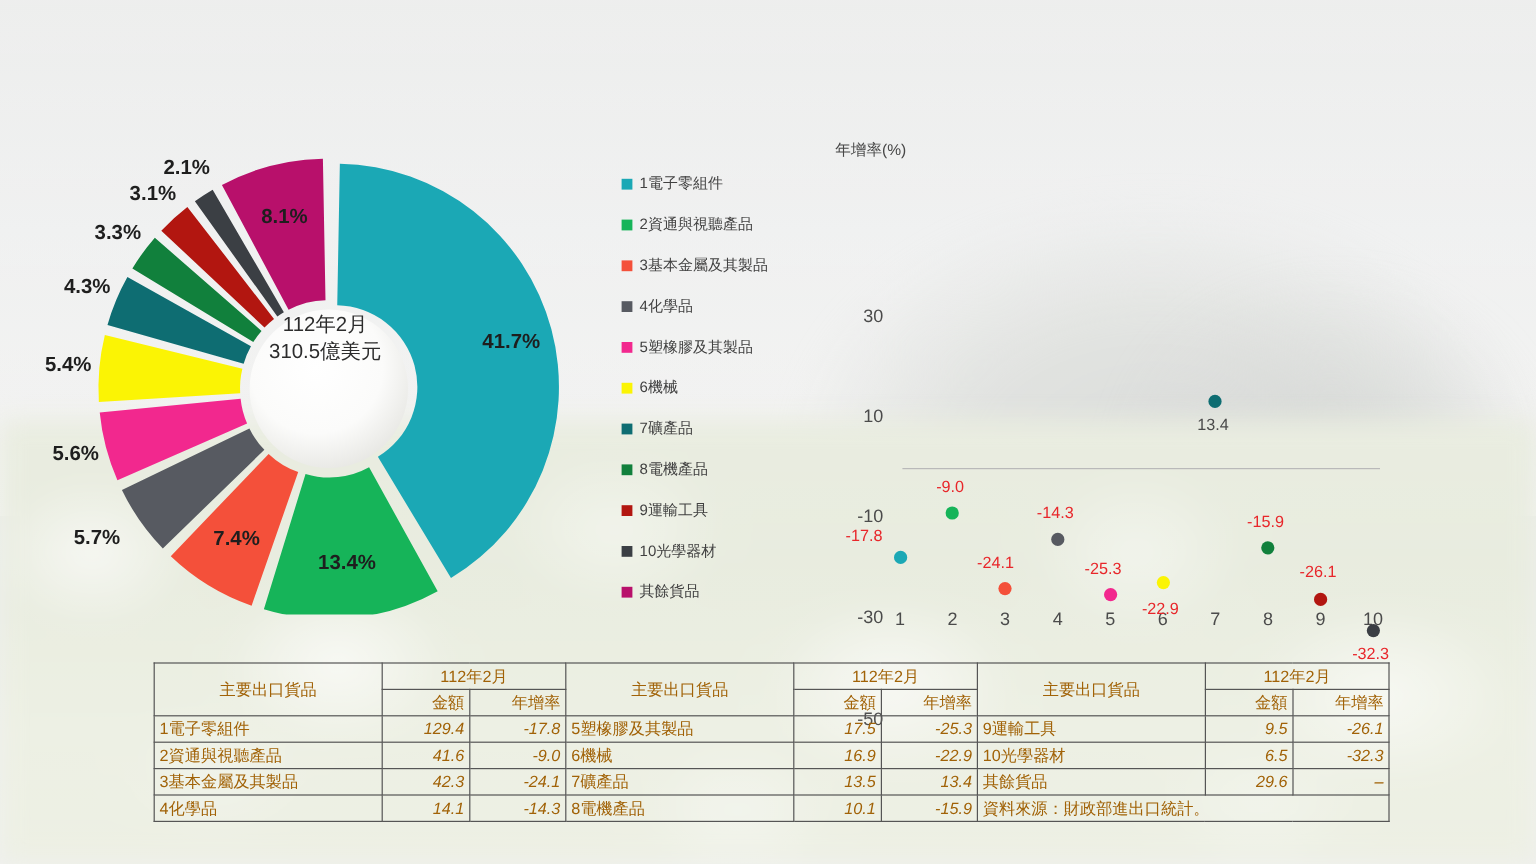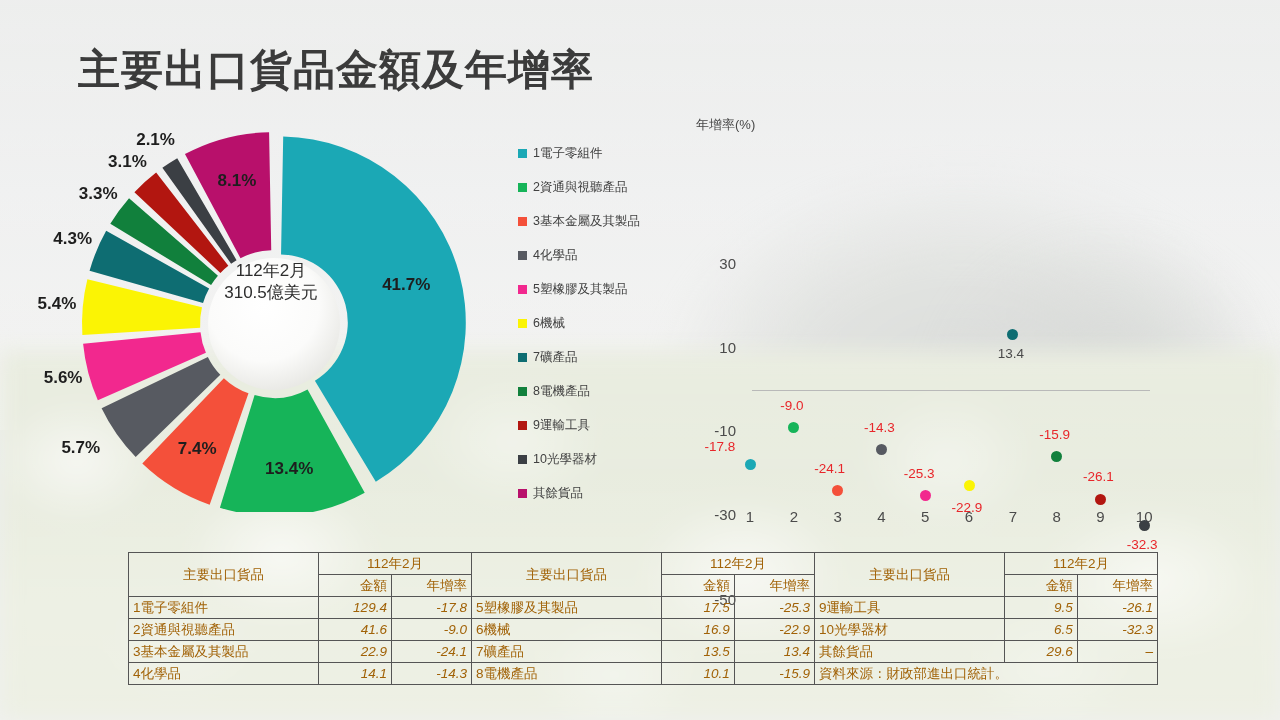--- a/index.html
+++ b/index.html
@@ -107,21 +107,20 @@
 <div id="bg">
   <div class="sky"></div>
   <div class="hill"></div>
   <div class="hill2"></div>
   <div class="field"></div>
   <div class="wash"></div>
 </div>
 
 <div id="stage">
 
-  <div id="title">主要出口貨品金額及年增率</div>
 
   <div id="donut-wrap">
     <svg id="donut-svg" width="420" height="400" viewBox="0 0 420 400">
       <defs>
         <radialGradient id="holeGrad" cx="42%" cy="36%" r="68%">
           <stop offset="0%" stop-color="#ffffff"></stop>
           <stop offset="62%" stop-color="#fbfbfa"></stop>
           <stop offset="100%" stop-color="#e7e7e3"></stop>
         </radialGradient>
       </defs>
@@ -134,21 +133,21 @@
           <path d="M 4.377967246117038 222.93381821375684 A 186 186 0 0 1 9.381528053723201 167.14358746067202 L 123.9826571190831 195.26086359021065 A 68 68 0 0 0 122.15339832920557 215.657292037575 Z" fill="#fbf404"></path>
           <path d="M 11.562357630309748 158.78728108993923 A 186 186 0 0 1 28.174696267786288 118.81467495425522 L 131.12952669232737 176.47144291998484 A 68 68 0 0 0 125.05619858830372 191.08508387281557 Z" fill="#0e6d72"></path>
           <path d="M 32.31486533789692 111.68513407256674 A 186 186 0 0 1 51.0355978202779 86.13810053846511 L 139.9319316045093 163.73605050959853 A 68 68 0 0 0 133.08779284750977 173.07582621023784 Z" fill="#11803c"></path>
           <path d="M 56.41666851543093 80.19128176314673 A 186 186 0 0 1 78.1356129484725 60.457824693780424 L 150.35008154896047 153.78022567419424 A 68 68 0 0 0 142.40982229387 160.99460782858623 Z" fill="#b21610"></path>
           <path d="M 84.37753352325416 55.78892861690343 A 186 186 0 0 1 99.2323004187384 46.17634015992215 L 158.55459855408424 148.1805799930837 A 68 68 0 0 0 153.12382356003624 151.6948596440231 Z" fill="#3b3f44"></path>
           <path d="M 106.93766619560598 42.0879936015221 A 186 186 0 0 1 191.0826496871232 20.224065933855627 L 193.2449915918633 138.20425188678166 A 68 68 0 0 0 162.4823094551796 146.19751576528338 Z" fill="#b8106b"></path>
         </g>
       <circle cx="196" cy="212" r="66" fill="url(#holeGrad)"></circle>
     </svg>
     <div id="pct-labels">
-        <div class="pct-label" style="left: 304.136px; top: 162.875px; width: 68px; text-align: left;">41.7%</div>
+        <div class="pct-label" style="left: 304.136px; top: 162.875px; width: 68px; text-align: right;">41.7%</div>
         <div class="pct-label" style="left: 177.214px; top: 347.371px; width: 68px; text-align: center;">13.4%</div>
         <div class="pct-label" style="left: 85.178px; top: 326.517px; width: 68px; text-align: center;">7.4%</div>
         <div class="pct-label outside" style="left: -16.6296px; top: 325.962px; width: 68px; ">5.7%</div>
         <div class="pct-label outside" style="left: -48.9074px; top: 256.155px; width: 68px; text-align: center;">5.6%</div>
         <div class="pct-label outside" style="left: -55.1285px; top: 181.527px; width: 68px; text-align: center;">5.4%</div>
         <div class="pct-label outside" style="left: -39.3074px; top: 117.338px; width: 68px; text-align: center;">4.3%</div>
         <div class="pct-label outside" style="left: -13.8414px; top: 72.1443px; width: 68px; text-align: center;">3.3%</div>
         <div class="pct-label outside" style="left: 15.4022px; top: 39.6523px; width: 68px; text-align: center;">3.1%</div>
         <div class="pct-label outside" style="left: 43.5653px; top: 17.9775px; width: 68px; text-align: center;">2.1%</div>
         <div class="pct-label" style="left: 124.991px; top: 58.5696px; width: 68px; text-align: center;">8.1%</div>
@@ -288,21 +287,21 @@
             <td class="c-num">-9.0</td>
             <td class="c-name">6機械</td>
             <td class="c-num">16.9</td>
             <td class="c-num">-22.9</td>
             <td class="c-name">10光學器材</td>
             <td class="c-num">6.5</td>
             <td class="c-num">-32.3</td>
           </tr>
           <tr>
             <td class="c-name">3基本金屬及其製品</td>
-            <td class="c-num">22.9</td>
+            <td class="c-num">42.3</td>
             <td class="c-num">-24.1</td>
             <td class="c-name">7礦產品</td>
             <td class="c-num">13.5</td>
             <td class="c-num">13.4</td>
             <td class="c-name">其餘貨品</td>
             <td class="c-num">29.6</td>
             <td class="c-num">–</td>
           </tr>
           <tr>
             <td class="c-name">4化學品</td>

